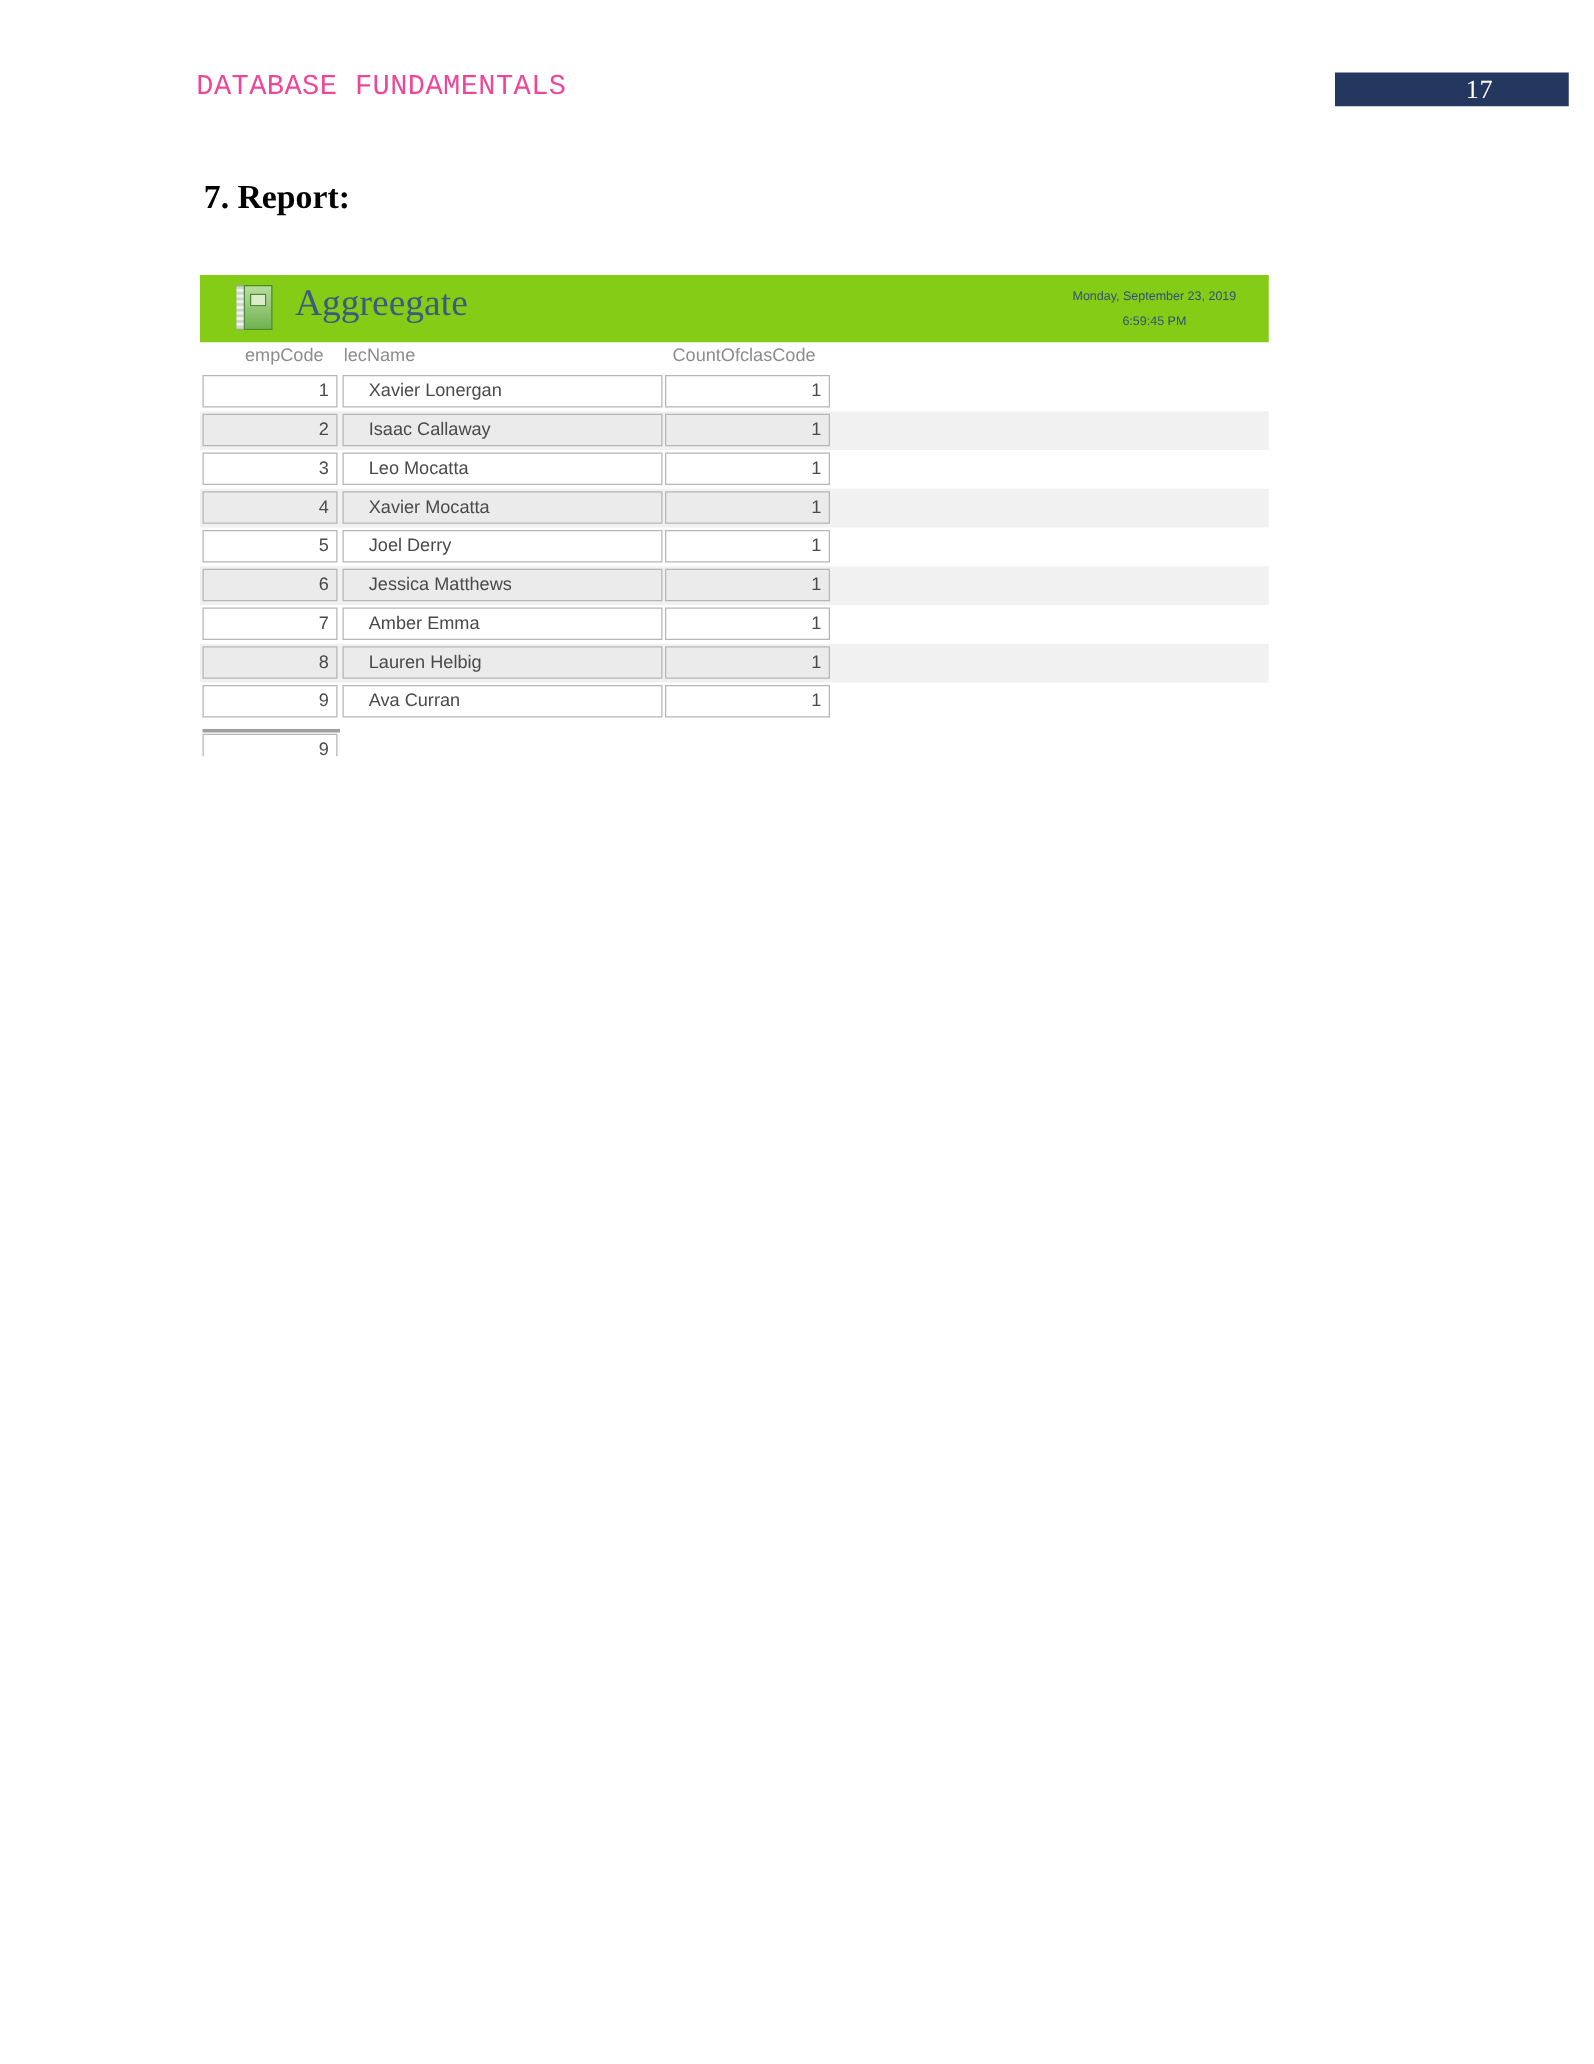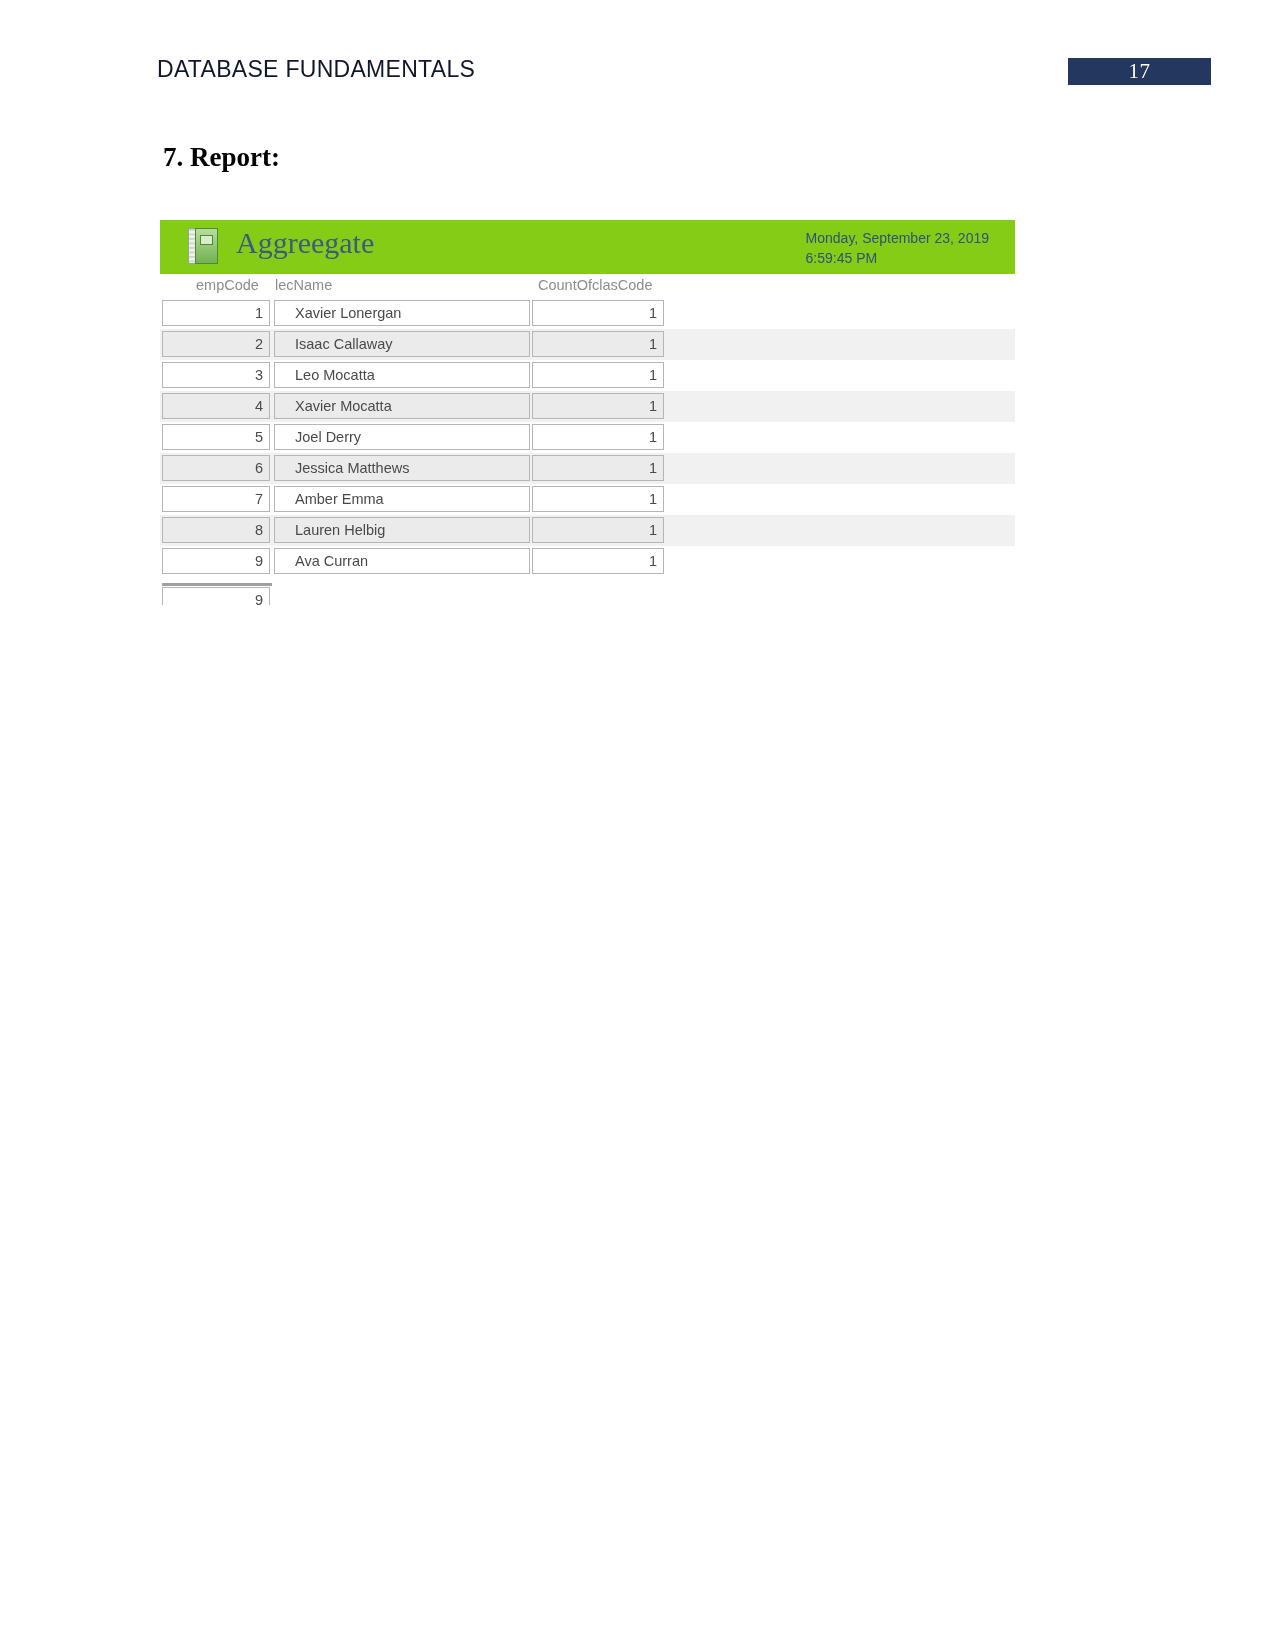--- a/index.html
+++ b/index.html
@@ -20,40 +20,41 @@
     position: absolute;
     left: 0;
     top: 0;
     width: 1275px;
     height: 110px;
   }
   .doc-header-title {
     position: absolute;
     left: 157px;
     top: 56px;
-    font-family: Liberation Sans, sans-serif;
+    font-family: Liberation Mono, monospace;
     font-size: 23px;
     letter-spacing: 0.3px;
-    color: #0f172a;
+    color: #ec4899;
     white-space: nowrap;
   }
   .page-number-badge {
     position: absolute;
     left: 1068px;
     top: 58px;
     width: 143px;
     height: 27px;
     background: #24385f;
     color: #ffffff;
     font-family: "Liberation Serif", serif;
     font-size: 21px;
     display: flex;
     align-items: center;
     justify-content: center;
     letter-spacing: 0.5px;
+    padding-left: 44px;
   }
 
   
   .section-heading {
     position: absolute;
     left: 143px;
     top: 142px;
     font-family: "Liberation Serif", serif;
     font-size: 27px;
     font-weight: bold;
@@ -123,22 +124,22 @@
     top: 6px;
     font-family: "Liberation Serif", serif;
     font-size: 30px;
     color: #3d5a80;
     white-space: nowrap;
   }
   .report-datetime {
     position: absolute;
     right: 26px;
     top: 8px;
-    text-align: left;
-    font-size: 14px;
+    text-align: center;
+    font-size: 10px;
     color: #33507a;
     line-height: 20px;
   }
 
   
   .col-header {
     position: relative;
     height: 24px;
     background: #ffffff;
   }

